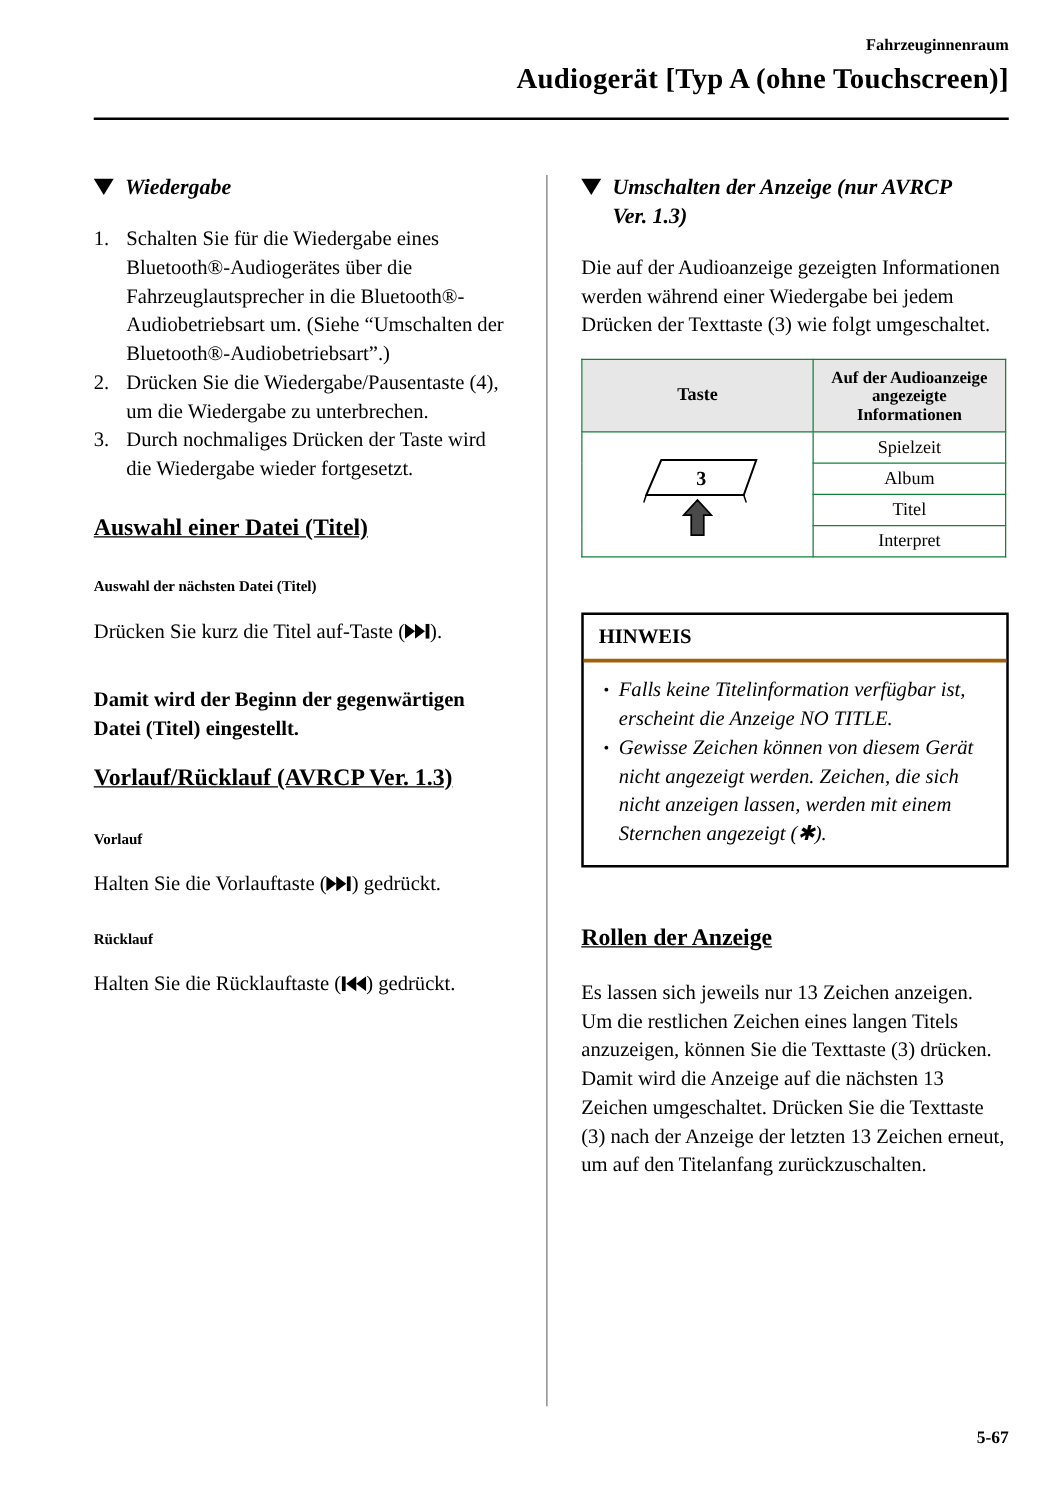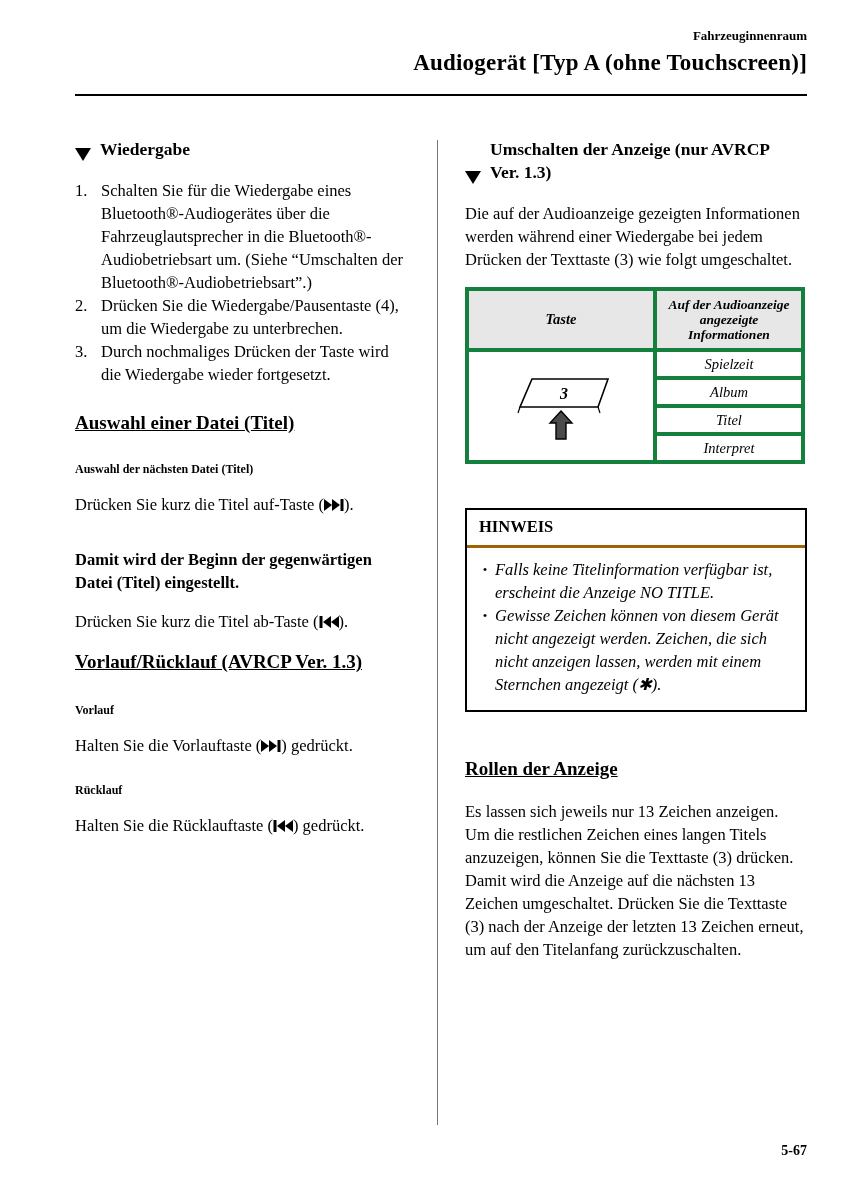--- a/index.html
+++ b/index.html
@@ -9,36 +9,36 @@
   }
   
   .hdr-section{position:absolute;top:28px;right:38px;font-size:13px;font-weight:bold;}
   .hdr-title{position:absolute;top:50px;right:38px;font-size:23px;font-weight:bold;letter-spacing:.2px;}
   .hdr-rule{position:absolute;top:94px;left:75px;right:38px;border-top:2px solid #000;}
   
   .col-left{position:absolute;left:75px;top:138px;width:332px;}
   .col-right{position:absolute;left:465px;top:138px;width:342px;}
   .col-divider{position:absolute;left:437px;top:140px;height:985px;border-left:1px solid #777;}
   
-  .sec-heading{display:flex;align-items:flex-end;gap:9px;font-size:17.5px;font-weight:bold;line-height:23px;margin:0 0 18px 0;}
+  .sec-heading{display:flex;align-items:flex-start;gap:9px;font-size:17.5px;font-weight:bold;line-height:23px;margin:0 0 18px 0;font-style:italic;}
   .tri{width:0;height:0;border-left:8px solid transparent;border-right:8px solid transparent;border-top:13px solid #000;margin-top:5px;flex:0 0 auto;}
   .body-text{font-size:16.5px;line-height:23px;margin:0 0 16px 0;}
   .bold{font-weight:bold;}
   .sub-underline{font-size:19px;font-weight:bold;text-decoration:underline;margin:26px 0 28px 0;}
   .sub-bold{font-size:12px;font-weight:bold;margin:26px 0 16px 0;}
   
   .steps{margin:0 0 8px 0;}
   .step{display:flex;font-size:16.5px;line-height:23px;}
   .step .num{flex:0 0 26px;}
   .step .txt{flex:1;}
   
   .skip-icon{display:inline-block;width:20px;height:12px;vertical-align:-1px;}
   
   .info-table{border-collapse:collapse;width:340px;margin:14px 0 0 0;}
-  .info-table th,.info-table td{border:4px solid #15803d;font-style:italic;}
+  .info-table th,.info-table td{border:1px solid #15803d;}
   .info-table th{background:#e7e7e7;font-size:13.5px;font-weight:bold;text-align:center;padding:6px 8px;line-height:15px;}
   .info-table th.col-taste{width:168px;font-size:14.5px;}
   .info-table td.data-cell{font-size:14.5px;text-align:center;padding:3px 4px;height:18px;}
   .info-table td.button-cell{text-align:center;vertical-align:middle;background:#fff;}
   
   .note-box{border:2px solid #000;margin:44px 0 0 0;}
   .note-title{font-size:16.5px;font-weight:bold;padding:7px 12px 8px 12px;border-bottom:3px solid #a16207;}
   .note-body{padding:10px 10px 14px 8px;}
   .note-item{display:flex;font-size:16.5px;line-height:23px;}
   .note-item .bullet{flex:0 0 20px;text-align:center;font-size:13px;line-height:23px;}
@@ -84,25 +84,20 @@
     <div class="sub-bold">Auswahl der nächsten Datei (Titel)</div>
 
     <p class="body-text"><span>Drücken Sie kurz die Titel auf-Taste (</span><svg class="skip-icon" viewBox="0 0 20 12">
           <polygon points="0,0 8,6 0,12" fill="#000"></polygon>
           <polygon points="8,0 16,6 8,12" fill="#000"></polygon>
           <rect x="16.5" y="0" width="3" height="12" fill="#000"></rect>
         </svg><span>).</span></p>
 
     <p class="body-text bold" style="margin-top:32px;">Damit wird der Beginn der gegenwärtigen Datei (Titel) eingestellt.</p>
 
-    <p class="body-text"><span>Drücken Sie kurz die Titel ab-Taste (</span><svg class="skip-icon" viewBox="0 0 20 12">
-          <rect x="0.5" y="0" width="3" height="12" fill="#000"></rect>
-          <polygon points="12,0 4,6 12,12" fill="#000"></polygon>
-          <polygon points="20,0 12,6 20,12" fill="#000"></polygon>
-        </svg><span>).</span></p>
 
     <div class="sub-underline" style="margin-top:18px;margin-bottom:30px;">Vorlauf/Rücklauf (AVRCP Ver. 1.3)</div>
 
     <div class="sub-bold" style="margin-top:0;">Vorlauf</div>
 
     <p class="body-text"><span>Halten Sie die Vorlauftaste (</span><svg class="skip-icon" viewBox="0 0 20 12">
           <polygon points="0,0 8,6 0,12" fill="#000"></polygon>
           <polygon points="8,0 16,6 8,12" fill="#000"></polygon>
           <rect x="16.5" y="0" width="3" height="12" fill="#000"></rect>
         </svg><span>) gedrückt.</span></p>

